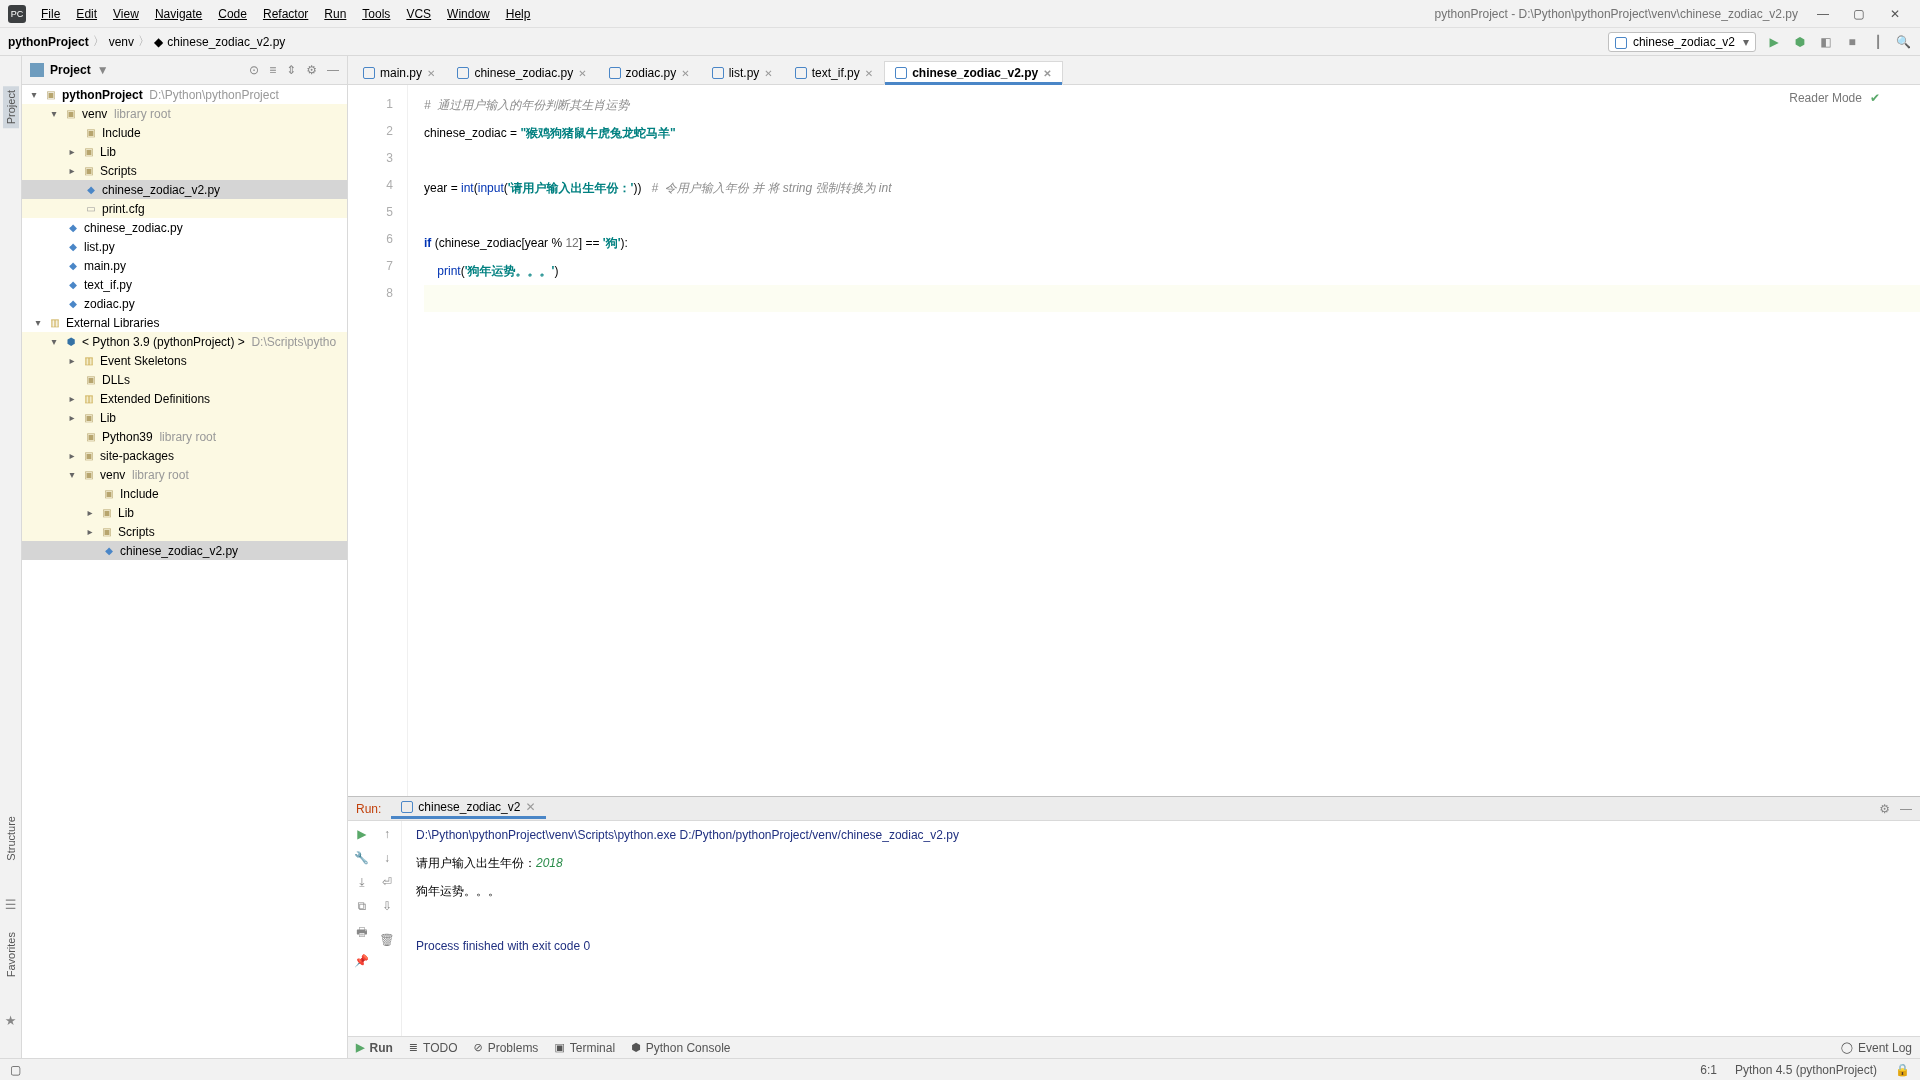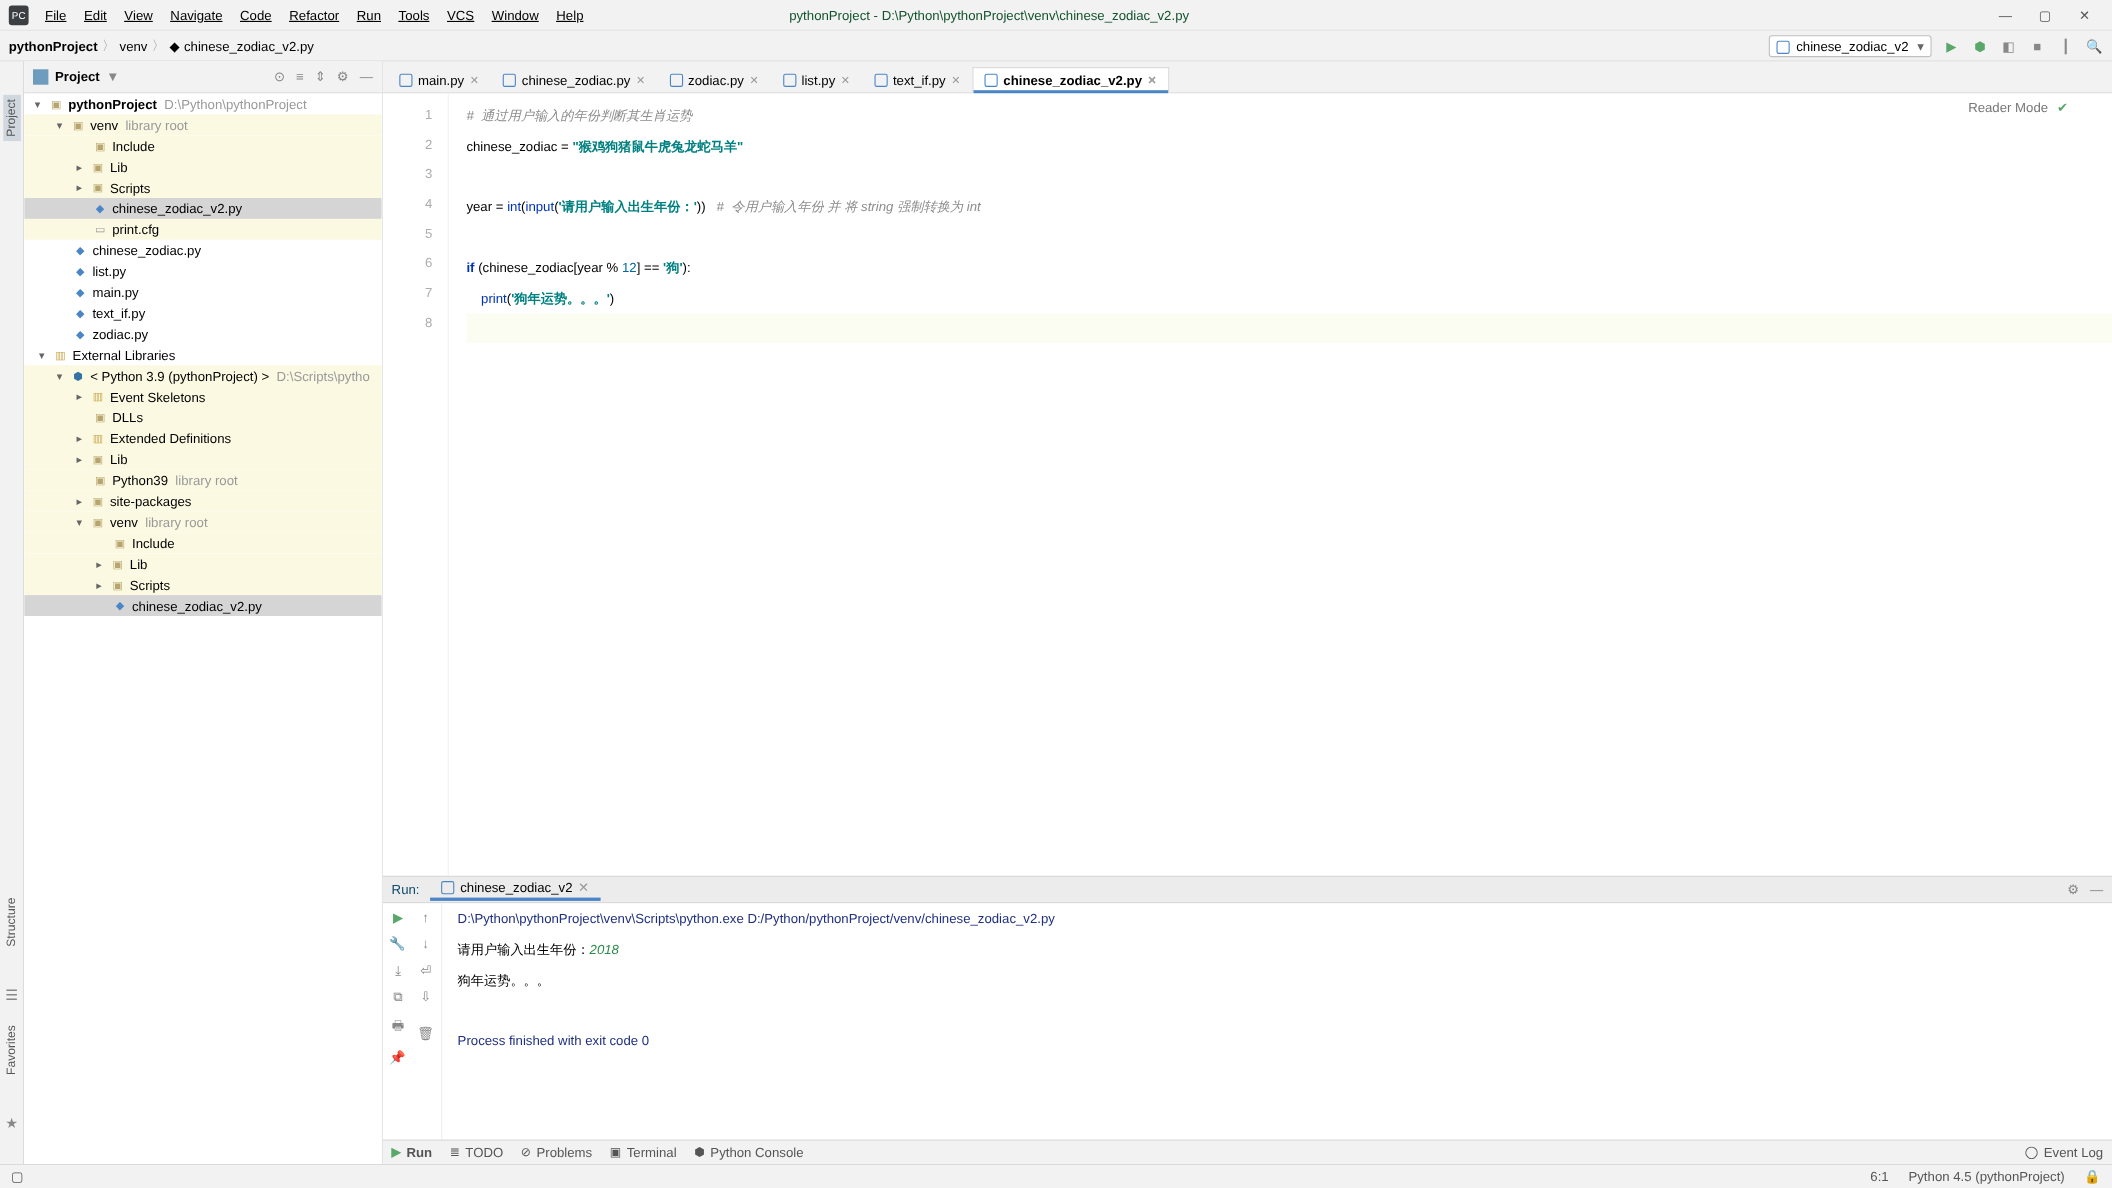--- a/index.html
+++ b/index.html
@@ -2,21 +2,21 @@
 <html><head>
 <meta charset="utf-8">
 <style>
 * { margin: 0; padding: 0; box-sizing: border-box; font-family: "Segoe UI", Arial, sans-serif; font-size: 12px; }
 html, body { width: 1920px; height: 1080px; overflow: hidden; background: #fff; color: #000; }
 .titlebar { height: 28px; background: #f2f2f2; display: flex; align-items: center; border-bottom: 1px solid #e0e0e0; }
 .titlebar .logo { width: 18px; height: 18px; background: #3c3f41; border-radius: 3px; margin: 0 8px; color:#fff; font-size:9px; display:flex; align-items:center; justify-content:center;}
 .menubar { display: flex; gap: 2px; text-decoration: underline; }
 .menubar .mi { padding: 4px 7px; cursor: default; }
 .menubar .mi u { text-decoration: underline; }
-.titlebar .titlepath { flex: 1; text-align: left; padding-left: 180px; color: #14532d; }
+.titlebar .titlepath { flex: 1; text-align: right; padding-left: 180px; color: #737373; }
 .winbtns { display: flex; gap: 22px; padding: 0 18px; color:#555;}
 .winbtns span { width: 14px; text-align: center; }
 .navbar { height: 28px; background: #f2f2f2; display: flex; align-items: center; border-bottom: 1px solid #d9d9d9; padding: 0 8px; }
 .crumb { display: flex; align-items: center; gap: 4px; }
 .crumb .sep { color: #999; }
 .crumb .bold { font-weight: bold; }
 .navright { margin-left: auto; display: flex; align-items: center; gap: 10px; }
 .combo { border: 1px solid #c0c0c0; background: #fff; padding: 2px 20px 2px 24px; border-radius: 3px; position: relative; }
 .combo::before{content:"";position:absolute;left:6px;top:4px;width:10px;height:10px;border:1px solid #4a86c7;border-radius:2px;}
 .combo::after{content:"▾";position:absolute;right:6px;top:2px;color:#666;}
@@ -50,28 +50,28 @@
 .edtab .pico{width:12px;height:12px;border:1px solid #4a86c7;border-radius:2px;}
 .edtab .close{color:#999;font-size:10px;}
 .edtab.active{background:#fff;border-color:#d9d9d9;border-bottom:1px solid #fff;position:relative;top:1px;font-weight:bold;}
 .edtab.active::after{content:"";position:absolute;left:0;right:0;bottom:-1px;height:3px;background:#4a86c7;}
 .editor { flex:1; display:flex; background:#fff; position:relative;}
 .gutter { width:60px; text-align:right; padding:6px 14px 0 0; color:#adadad; font-family:"JetBrains Mono","Consolas",monospace; font-size:15px; line-height:27px; border-right:1px solid #f0f0f0;}
 .code { flex:1; padding:6px 0 0 16px; font-family:"JetBrains Mono","Consolas",monospace; font-size:15px; line-height:27px; white-space:pre;}
 .c-comment{color:#8c8c8c;font-style:italic;}
 .c-str{color:#008080;font-weight:bold;}
 .c-kw{color:#0033b3;font-weight:bold;}
-.c-num{color:#0369a1;}
+.c-num{color:#737373;}
 .c-builtin{color:#0033b3;}
 .reader{position:absolute;right:40px;top:6px;color:#777;}
 .reader .chk{color:#59a869;margin-left:8px;}
 .currentline{background:#fcfdf2;display:block;width:100%;}
 .runpanel { height:240px; border-top:1px solid #c0c0c0; background:#fff; display:flex; flex-direction:column;}
 .runheader{height:24px;background:#ececec;display:flex;align-items:center;padding:0 8px;border-bottom:1px solid #d9d9d9;}
-.runheader .lbl{color:#0c4a6e;margin-right:10px;}
+.runheader .lbl{color:#c2410c;margin-right:10px;}
 .runtab{display:flex;align-items:center;gap:5px;padding:2px 10px;border-bottom:3px solid #4a86c7;}
 .runtab .pico{width:12px;height:12px;border:1px solid #4a86c7;border-radius:2px;}
 .runtab .close{color:#999;}
 .runheader .ractions{margin-left:auto;display:flex;gap:10px;color:#888;}
 .runcontent{flex:1;display:flex;}
 .runside{width:54px;border-right:1px solid #eee;display:flex;flex-direction:column;align-items:center;padding-top:6px;gap:8px;color:#888;font-size:14px;}
 .runside .col{display:flex;flex-direction:column;gap:10px;align-items:center;}
 .runside .green{color:#59a869;}
 .runout{flex:1;padding:0 14px;font-family:"JetBrains Mono","Consolas",monospace;font-size:15px;line-height:27px;white-space:pre;color:#000;}
 .runout .path{color:#203080;}

